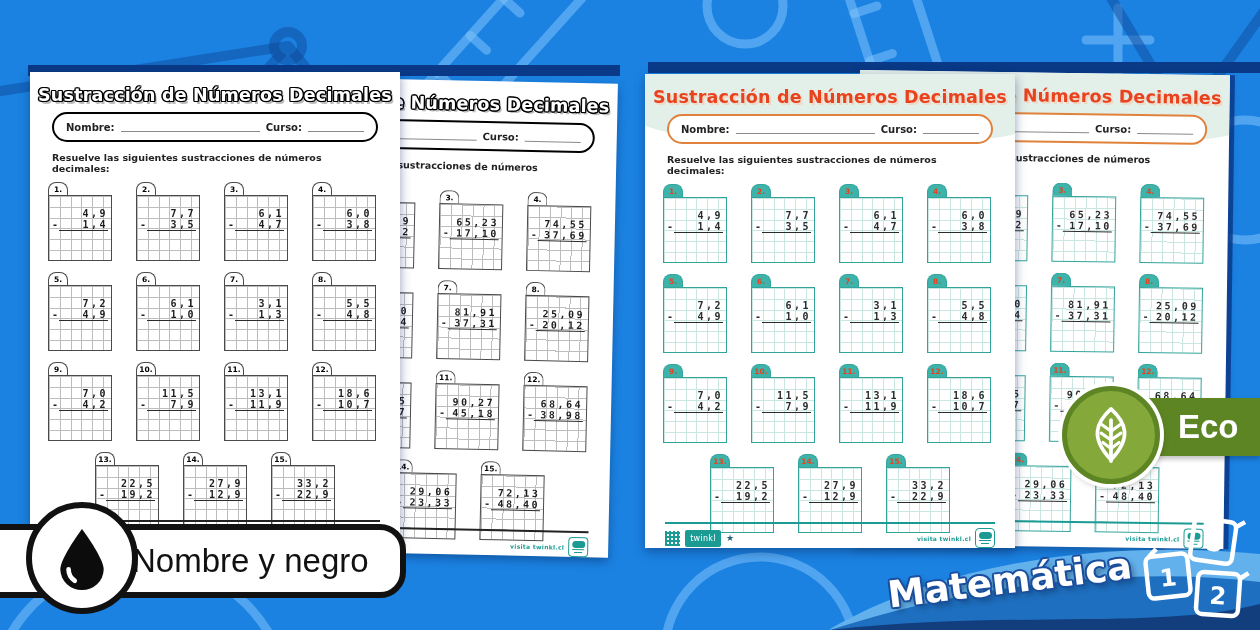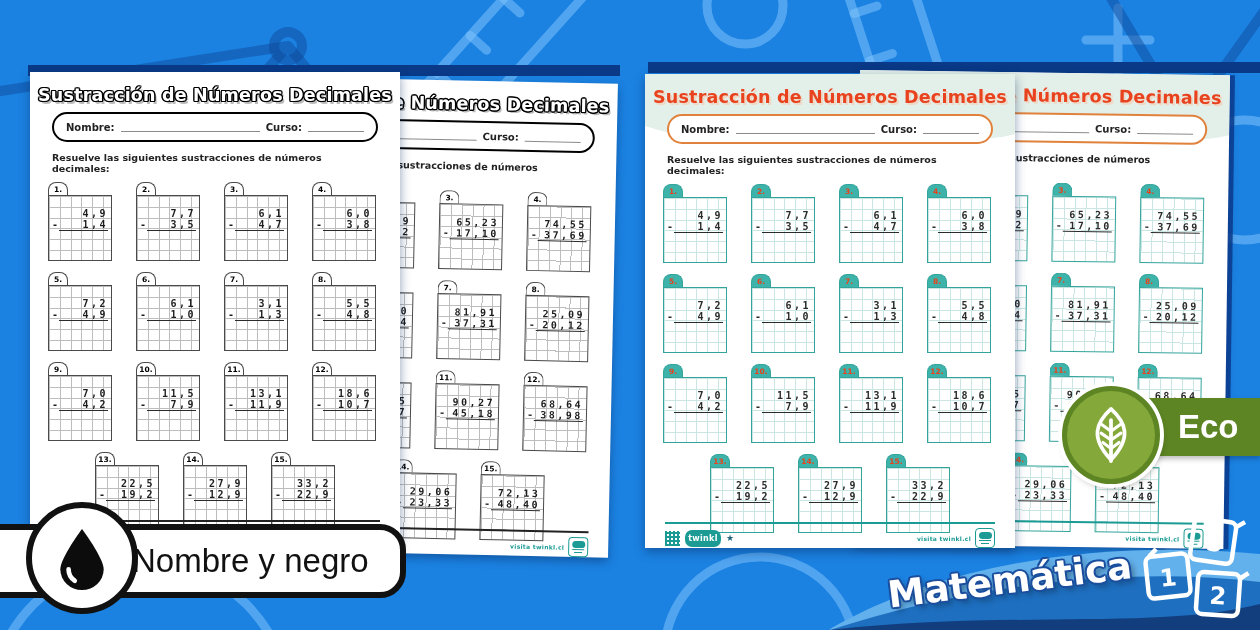--- a/index.html
+++ b/index.html
@@ -43,22 +43,22 @@
           letter-spacing:2.5px;color:var(--numc);}
   .num-top{top:11.5px;right:3px;}
   .num-bottom{top:22.5px;right:3px;}
   .minus{position:absolute;top:22.5px;left:3px;font:700 10px/11px "DejaVu Sans Mono",monospace;color:var(--numc);}
   .ansline{position:absolute;top:33.5px;left:10px;right:3px;border-top:1.7px solid #2b2b2b;}
   .pfooter{position:absolute;left:20px;right:20px;top:448px;border-top:2px solid var(--rule);
            padding-top:4px;display:flex;align-items:center;gap:5px;}
   .qr{width:15px;height:15px;
       background-image:repeating-linear-gradient(0deg,#1c9b94 0 2px,transparent 2px 4px),
                        repeating-linear-gradient(90deg,#1c9b94 0 2px,#ffffff 2px 4px);}
-  .cloud{min-width:36px;height:17px;background:#1c9b94;border-radius:7px;color:#fff;
-         font-size:8px;font-weight:bold;text-align:center;line-height:17px;letter-spacing:.3px;}
+  .cloud{min-width:36px;height:17px;background:#1c9b94;border-radius:2px;color:#fff;
+         font-size:8px;font-weight:normal;text-align:center;line-height:17px;letter-spacing:.3px;}
   .star{font-size:9px;color:#23647a;line-height:10px;}
   .fright{margin-left:auto;display:flex;align-items:center;gap:4px;}
   .furl{font-size:6px;font-weight:bold;color:#1c9b94;letter-spacing:.3px;}
   .stamp{width:20px;height:20px;box-sizing:border-box;border:1.5px solid #1c9b94;border-radius:4px;}
   .stampcloud{width:13px;height:7px;background:#1c9b94;border-radius:4px;margin:3px auto 1px;}
   .stampline{margin:1px 3px 0;border-top:1px solid #1c9b94;}
   .stampline2{margin:1.5px 5px 0;border-top:1px solid #1c9b94;}
 
   
   .pill{position:absolute;left:-26px;top:524px;width:432px;height:74px;box-sizing:border-box;

